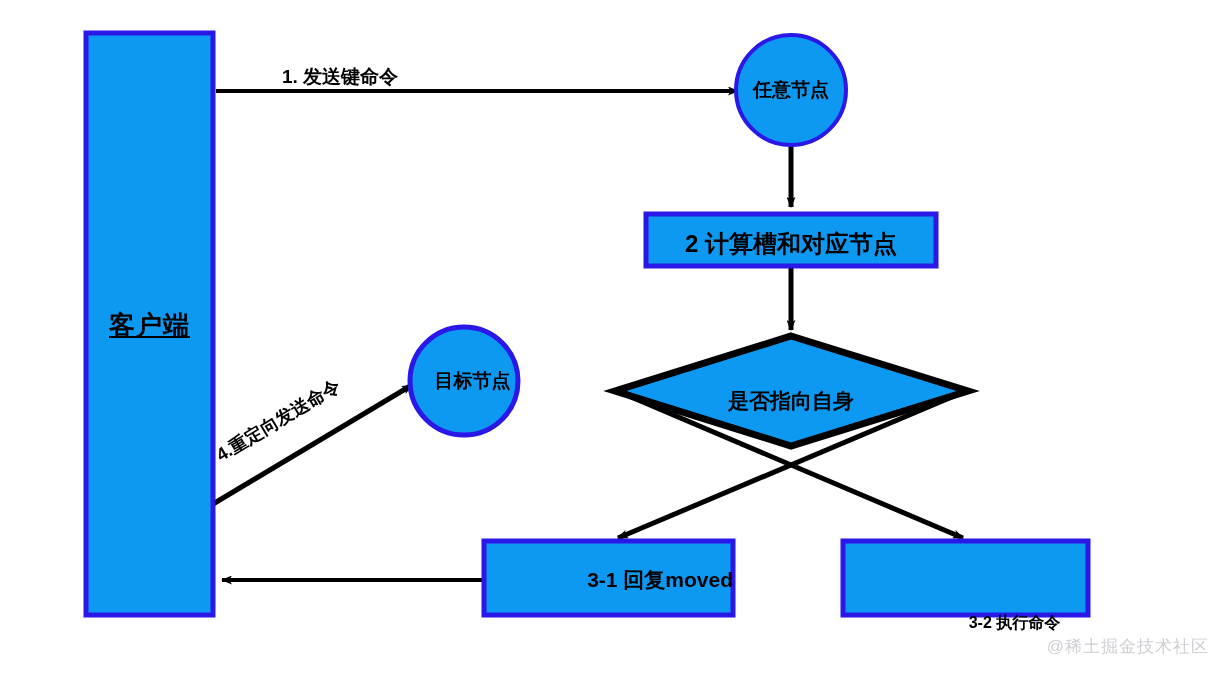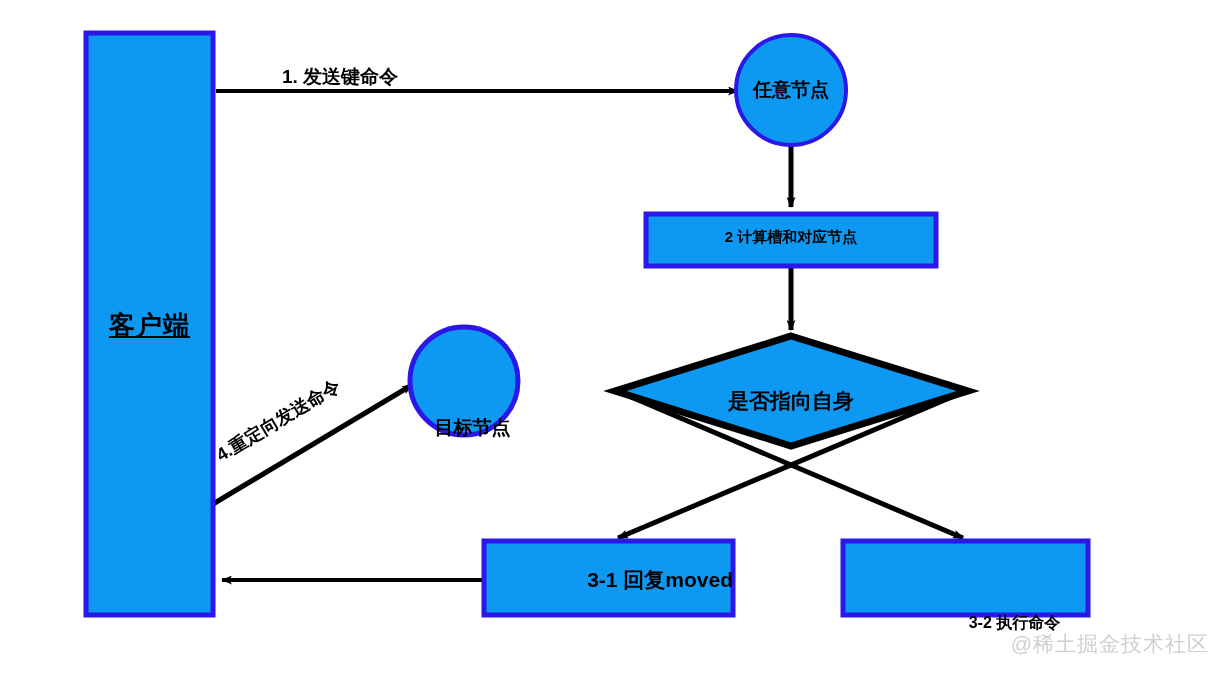--- a/index.html
+++ b/index.html
@@ -38,21 +38,21 @@
     color: #000000;
     font-weight: bold;
     white-space: nowrap;
     font-family: "Liberation Sans", "DejaVu Sans", sans-serif;
   }
   .watermark {
     position: absolute;
     right: 18px;
     bottom: 16px;
     color: #cfcfd4;
-    font-size: 21px;
+    font-size: 17px;
     letter-spacing: 1px;
     font-family: "Liberation Sans", "DejaVu Sans", sans-serif;
   }
 </style>
 </head>
 <body>
 
 <div id="canvas">
 
   <svg id="flow-svg" viewBox="0 0 1227 674">
@@ -88,29 +88,29 @@
 
     <rect x="843" y="541" width="245" height="74" fill="#0d99f2" stroke="#2b17e8" stroke-width="5"></rect>
 
     <circle cx="464" cy="381" r="54" fill="#0d99f2" stroke="#2b17e8" stroke-width="5"></circle>
   </svg>
 
   <div class="node-label" style="left:86px; top:308px; width:127px; font-size:26px; letter-spacing:1px;text-decoration:underline;">客户端</div>
 
   <div class="node-label" style="left:736px; top:77px; width:110px; font-size:19px;">任意节点</div>
 
-  <div class="node-label" style="left:646px; top:228px; width:290px; font-size:15px;">2 计算槽和对应节点</div>
+  <div class="node-label" style="left:646px; top:228px; width:290px; font-size:24px;">2 计算槽和对应节点</div>
 
   <div class="node-label" style="left:691px; top:379px; width:200px; font-size:21px;margin-top:8px;">是否指向自身</div>
 
   <div class="node-label" style="left:484px; top:566px; width:249px; font-size:21px;text-align:right;">3-1 回复moved</div>
 
   <div class="node-label" style="left:892px; top:566px; width:245px; font-size:16px;margin-top:47px;">3-2 执行命令</div>
 
-  <div class="node-label" style="left:409px; top:368px; width:127px; font-size:19px;margin-top:47px;">目标节点</div>
+  <div class="node-label" style="left:409px; top:368px; width:127px; font-size:19px;">目标节点</div>
 
   <div class="edge-label" style="left:282px; top:58px; font-size:19px;margin-top:6px;">1. 发送键命令</div>
 
   <div class="edge-label" style="left:224px; top:443px; font-size:18px;
               transform: rotate(-31deg); transform-origin: left bottom;">4.重定向发送命令</div>
 
   <div class="watermark">@稀土掘金技术社区</div>
 
 </div>
 

